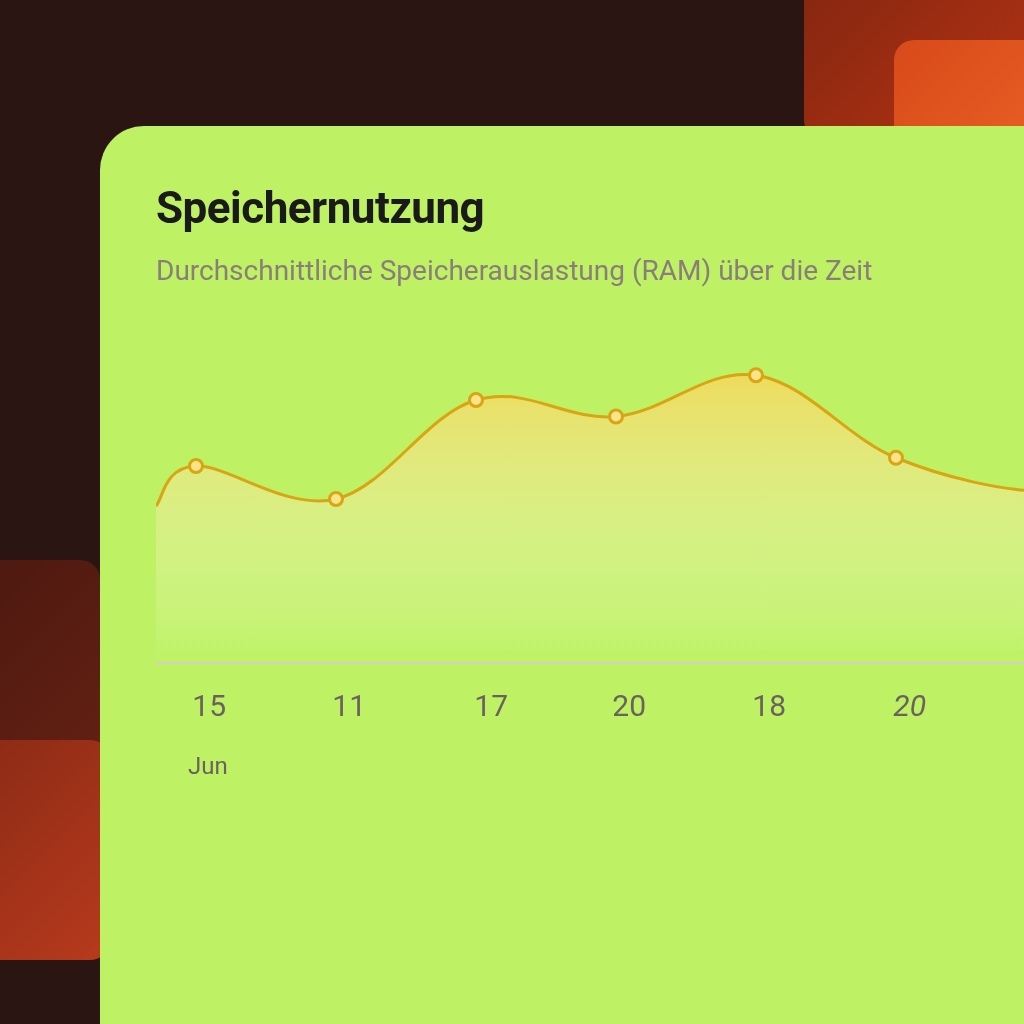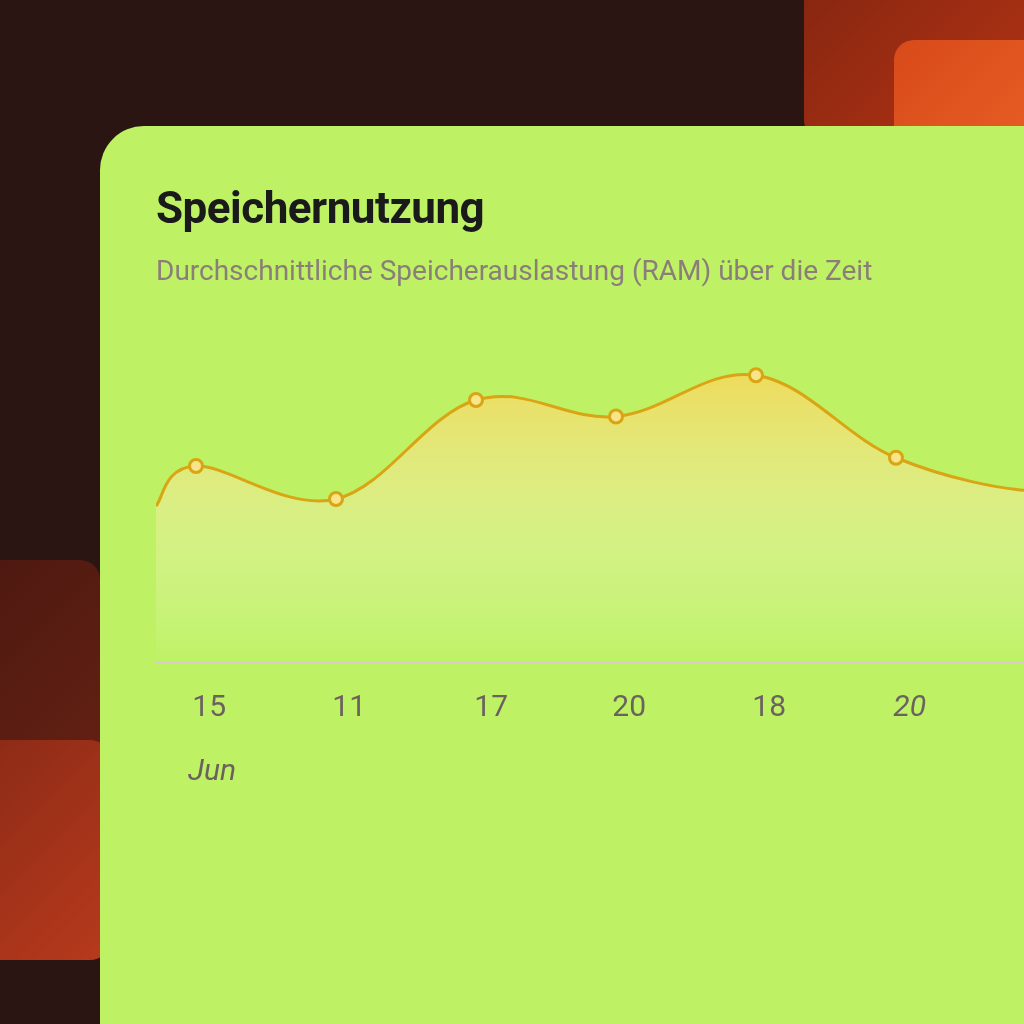--- a/index.html
+++ b/index.html
@@ -59,25 +59,24 @@
     margin-top: 24px;
     width: 880px;
     font-size: 30px;
     color: #6b625f;
   }
   .x-label {
     flex: 0 0 auto;
     text-align: right;
   }
   .month-label {
-    font-size: 30px;
+    font-size: 24px;
     color: #6b625f;
     margin-top: 28px;
     margin-left: 32px;
-    font-style: italic;
   }
 </style>
 </head>
 <body>
 
 <div class="bg-blocks">
   <div class="bg-block" style="background:linear-gradient(135deg,#7a2310,#b83414);width:260px;height:260px;right:-40px;top:-120px;"></div>
   <div class="bg-block" style="background:linear-gradient(135deg,#d84a1a,#f06a2a);width:200px;height:200px;right:-70px;top:40px;"></div>
   <div class="bg-block" style="background:linear-gradient(135deg,#4a1810,#6a2214);width:160px;height:300px;left:-60px;top:560px;"></div>
   <div class="bg-block" style="background:linear-gradient(135deg,#8a2a16,#b83a1c);width:140px;height:220px;left:-30px;top:740px;"></div>

